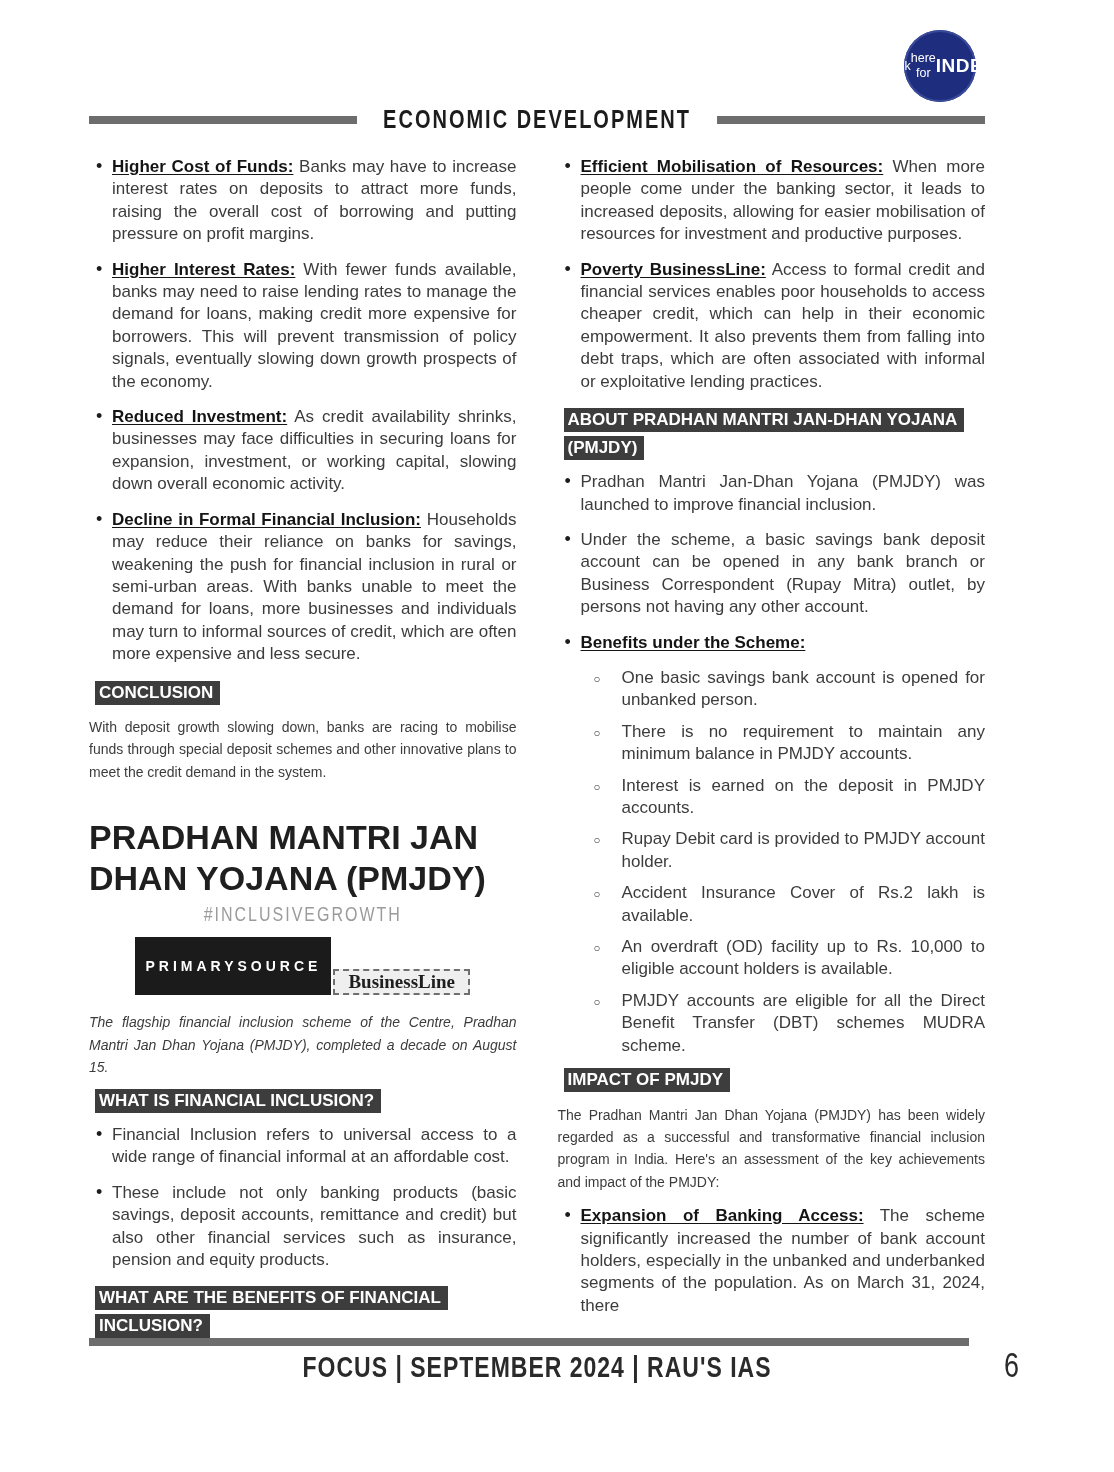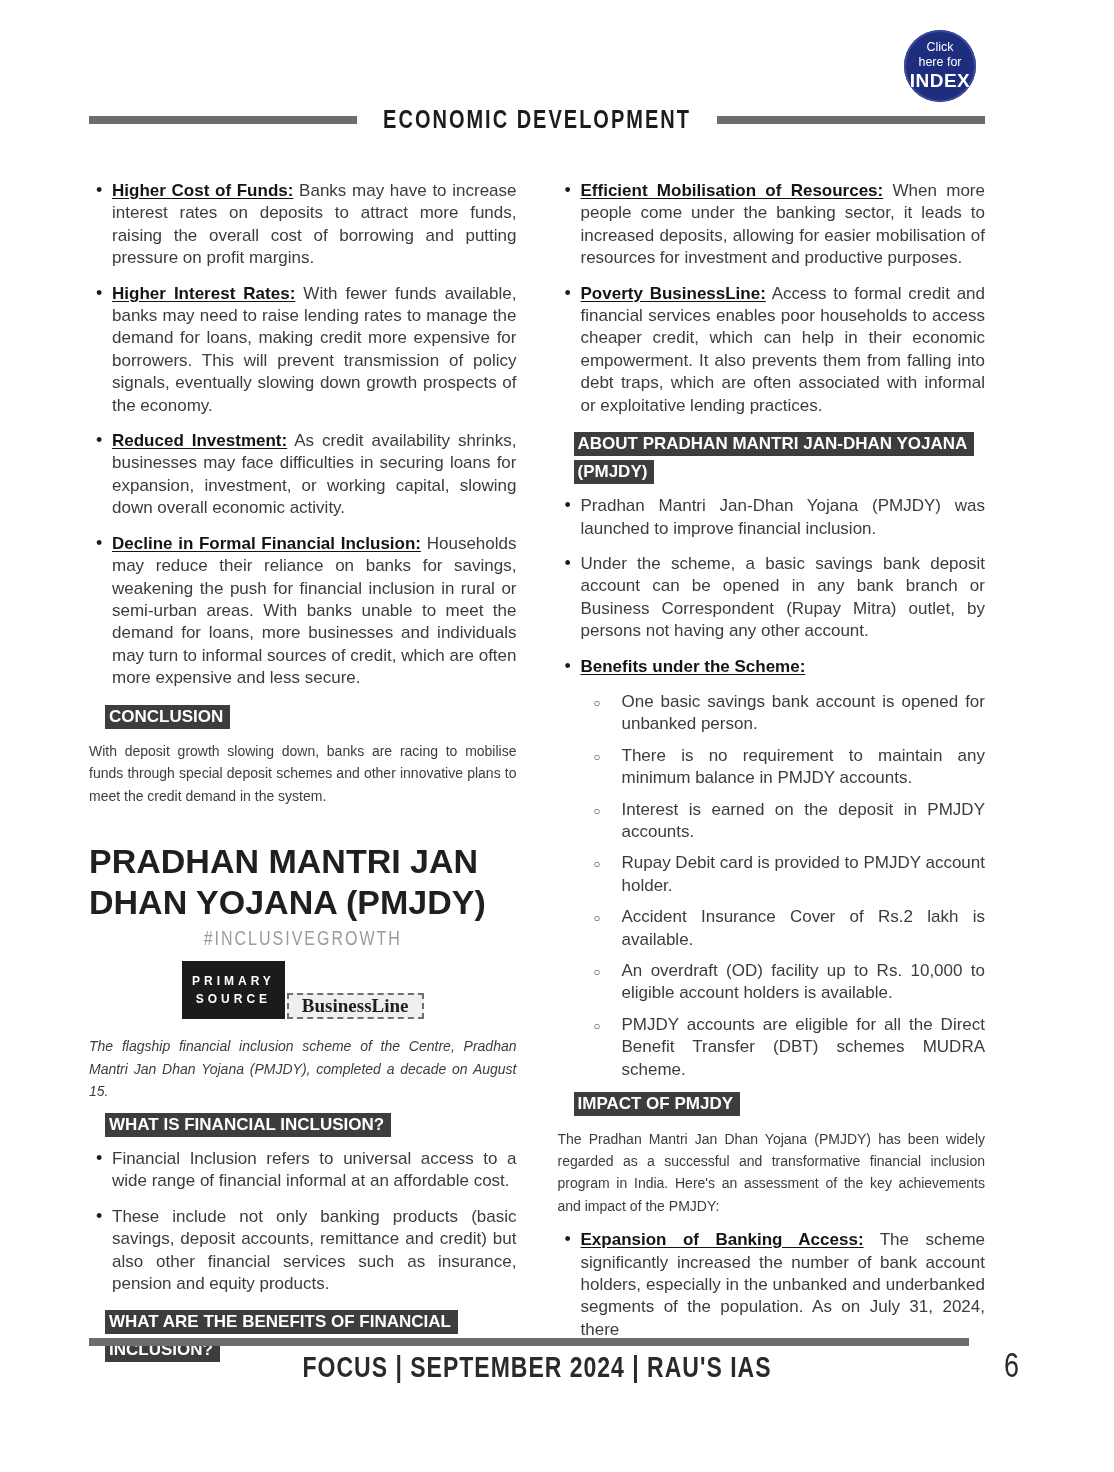--- a/index.html
+++ b/index.html
@@ -8,21 +8,21 @@
     width:1114px; height:1472px; position:relative;
     font-family:"Liberation Sans","DejaVu Sans",sans-serif;
     color:#3c3c3c;
   }
   .page { position:absolute; inset:0; background:#fff; overflow:hidden; }
 
   
   .index-badge {
     position:absolute; top:30px; left:904px; width:72px; height:72px;
     border-radius:50%; background:#1e2d7d; color:#fff; cursor:pointer;
-    display:flex; flex-direction:column; align-items:center; justify-content:center;
+    display:flex; align-items:center; justify-content:center;
     text-align:center; box-shadow:0 0 0 2px #3a4a9b inset;
   }
   .index-badge .small { font-size:12.5px; line-height:1.2; }
   .index-badge .big  { font-size:19px; font-weight:700; letter-spacing:0.5px; line-height:1.15; }
 
   
   .page-header {
     position:absolute; top:108px; left:89px; width:896px;
     display:flex; align-items:center; gap:26px;justify-content:center;
   }
@@ -30,57 +30,57 @@
   .condensed { display:inline-block; transform:scaleY(1.32); transform-origin:center; white-space:nowrap; }
   .header-title {
     margin:0; font-size:20px; font-weight:700; letter-spacing:2px; color:#1c1c1c;
   }
   .footer-bar { position:absolute; top:1338px; left:89px; width:880px; height:8px; background:#6d6d6d; }
   .footer-row { position:absolute; top:1354px; left:89px; width:896px; text-align:center; }
   .footer-text { font-size:23px; font-weight:700; letter-spacing:1px; color:#2a2a2a; }
   .page-number { position:absolute; top:1350px; left:1004px; font-size:27px; color:#2a2a2a; }
 
   
-  .columns { position:absolute; top:180px; left:89px; width:896px; display:flex; gap:41px; }
+  .columns { position:absolute; top:156px; left:89px; width:896px; display:flex; gap:41px; }
   .col { flex:1; min-width:0; }
   .body-text { font-size:14px; line-height:22.4px; text-align:justify; margin:0 0 12px 0; }
   .italic { font-style:italic; margin:0 0 8px 0; }
 
   
   ul.blist { list-style:none; margin:0 0 0 0; padding:0; }
   .bullet-item { position:relative; padding-left:23px; margin:0 0 13px 0; font-size:17px; line-height:22.4px; text-align:justify; }
   .bullet-item::before { content:"\2022"; position:absolute; left:7px; top:-1px; font-size:18px; color:#1c1c1c; }
   .sub-item { position:relative; padding-left:64px; margin:0 0 9px 0; font-size:17px; line-height:22.4px; text-align:justify; }
   .sub-item::before { content:"\25CB"; position:absolute; left:36px; top:1px; font-size:11.5px; color:#2a2a2a; }
   .lead { font-weight:700; color:#141414; text-decoration:underline; text-underline-offset:2px; }
 
   
-  .heading-row { margin:2px 0 10px 16px; }
+  .heading-row { margin:2px 0 10px 6px; }
   .heading-row.narrow { max-width:402px; }
   .section-heading {
     display:inline; background:#3d3d3d; color:#ffffff;
     font-size:17px; font-weight:700; line-height:1.62;
     padding:2px 7px 3px 4px; margin:0;
     -webkit-box-decoration-break:clone; box-decoration-break:clone;
   }
 
   
   .article-title {
     margin:34px 0 2px 0; 
     font-size:34px; line-height:41px; font-weight:700; color:#1f1f1f;
   }
   .hashtag-row { text-align:center; margin:6px 0 14px 0; }
   .hashtag { font-size:16px; letter-spacing:2px; color:#9b9b9b; font-weight:500; }
 
   
   .primary-source { display:flex; justify-content:center; align-items:stretch; margin:6px 0 16px 0; }
   .ps-label {
     background:#1b1b1b; color:#fff; padding:4px 10px;
-    display:flex; flex-direction:column; justify-content:center; text-align:center;
-    font-size:12px; font-weight:700; letter-spacing:4px; line-height:1.5;
+    display:flex; justify-content:center; text-align:center;
+    font-size:14px; font-weight:700; letter-spacing:4px; line-height:1.5;align-items:center;
   }
   .ps-source {
     border:2px dashed #6f6f6f; background:#efefef; margin-left:2px;
     display:flex; align-items:center; padding:0 13px;
     font-family:"Liberation Serif","DejaVu Serif",serif; font-weight:700; font-size:19px; color:#1e1e1e;margin-top:32px;
   }
 </style>
 </head>
 <body>
 
@@ -192,21 +192,21 @@
           <li class="sub-item"><span>PMJDY accounts are eligible for all the Direct Benefit Transfer (DBT) schemes MUDRA scheme.</span></li>
         </ul>
 
       <div class="heading-row">
         <h2 class="section-heading">IMPACT OF PMJDY</h2>
       </div>
       <p class="body-text">The Pradhan Mantri Jan Dhan Yojana (PMJDY) has been widely regarded as a successful and transformative financial inclusion program in India. Here's an assessment of the key achievements and impact of the PMJDY:</p>
 
       <ul class="blist">
 
-          <li class="bullet-item"><span class="lead">Expansion of Banking Access:</span> <span>The scheme significantly increased the number of bank account holders, especially in the unbanked and underbanked segments of the population. As on July 31, 2024, there</span></li>
+          <li class="bullet-item"><span class="lead">Expansion of Banking Access:</span> <span>The scheme significantly increased the number of bank account holders, especially in the unbanked and underbanked segments of the population. As on March 31, 2024, there</span></li>
         </ul>
 
     </section>
   </main>
 
   <div class="footer-bar"></div>
   <div class="footer-row">
     <span class="footer-text condensed">FOCUS | SEPTEMBER 2024 | RAU'S IAS</span>
   </div>
   <div class="page-number condensed">6</div>

